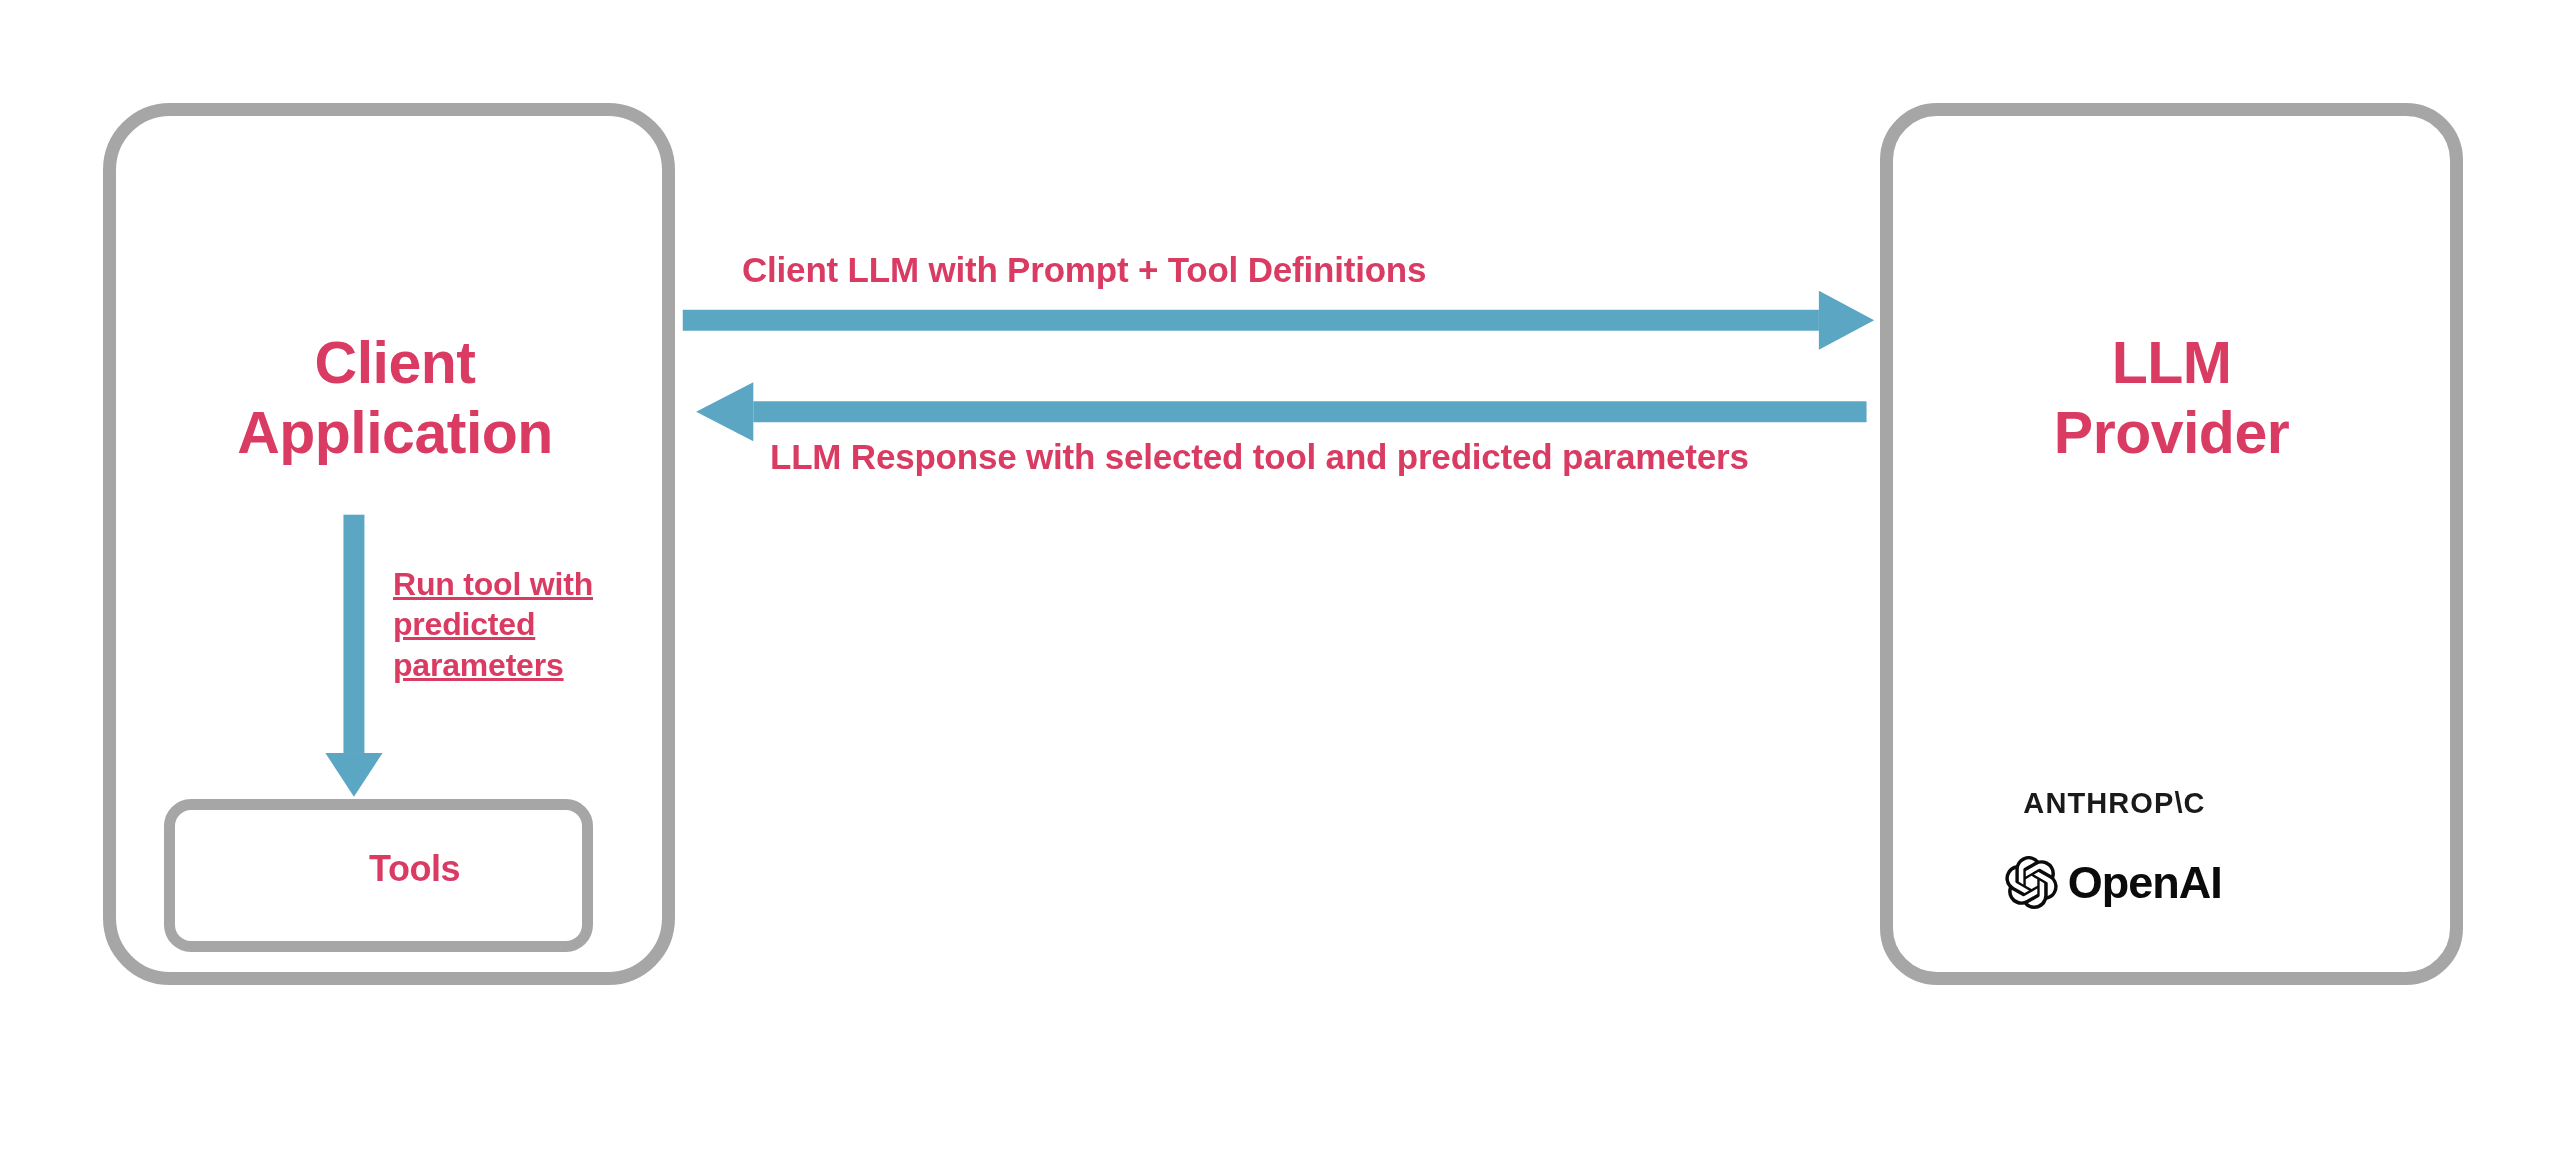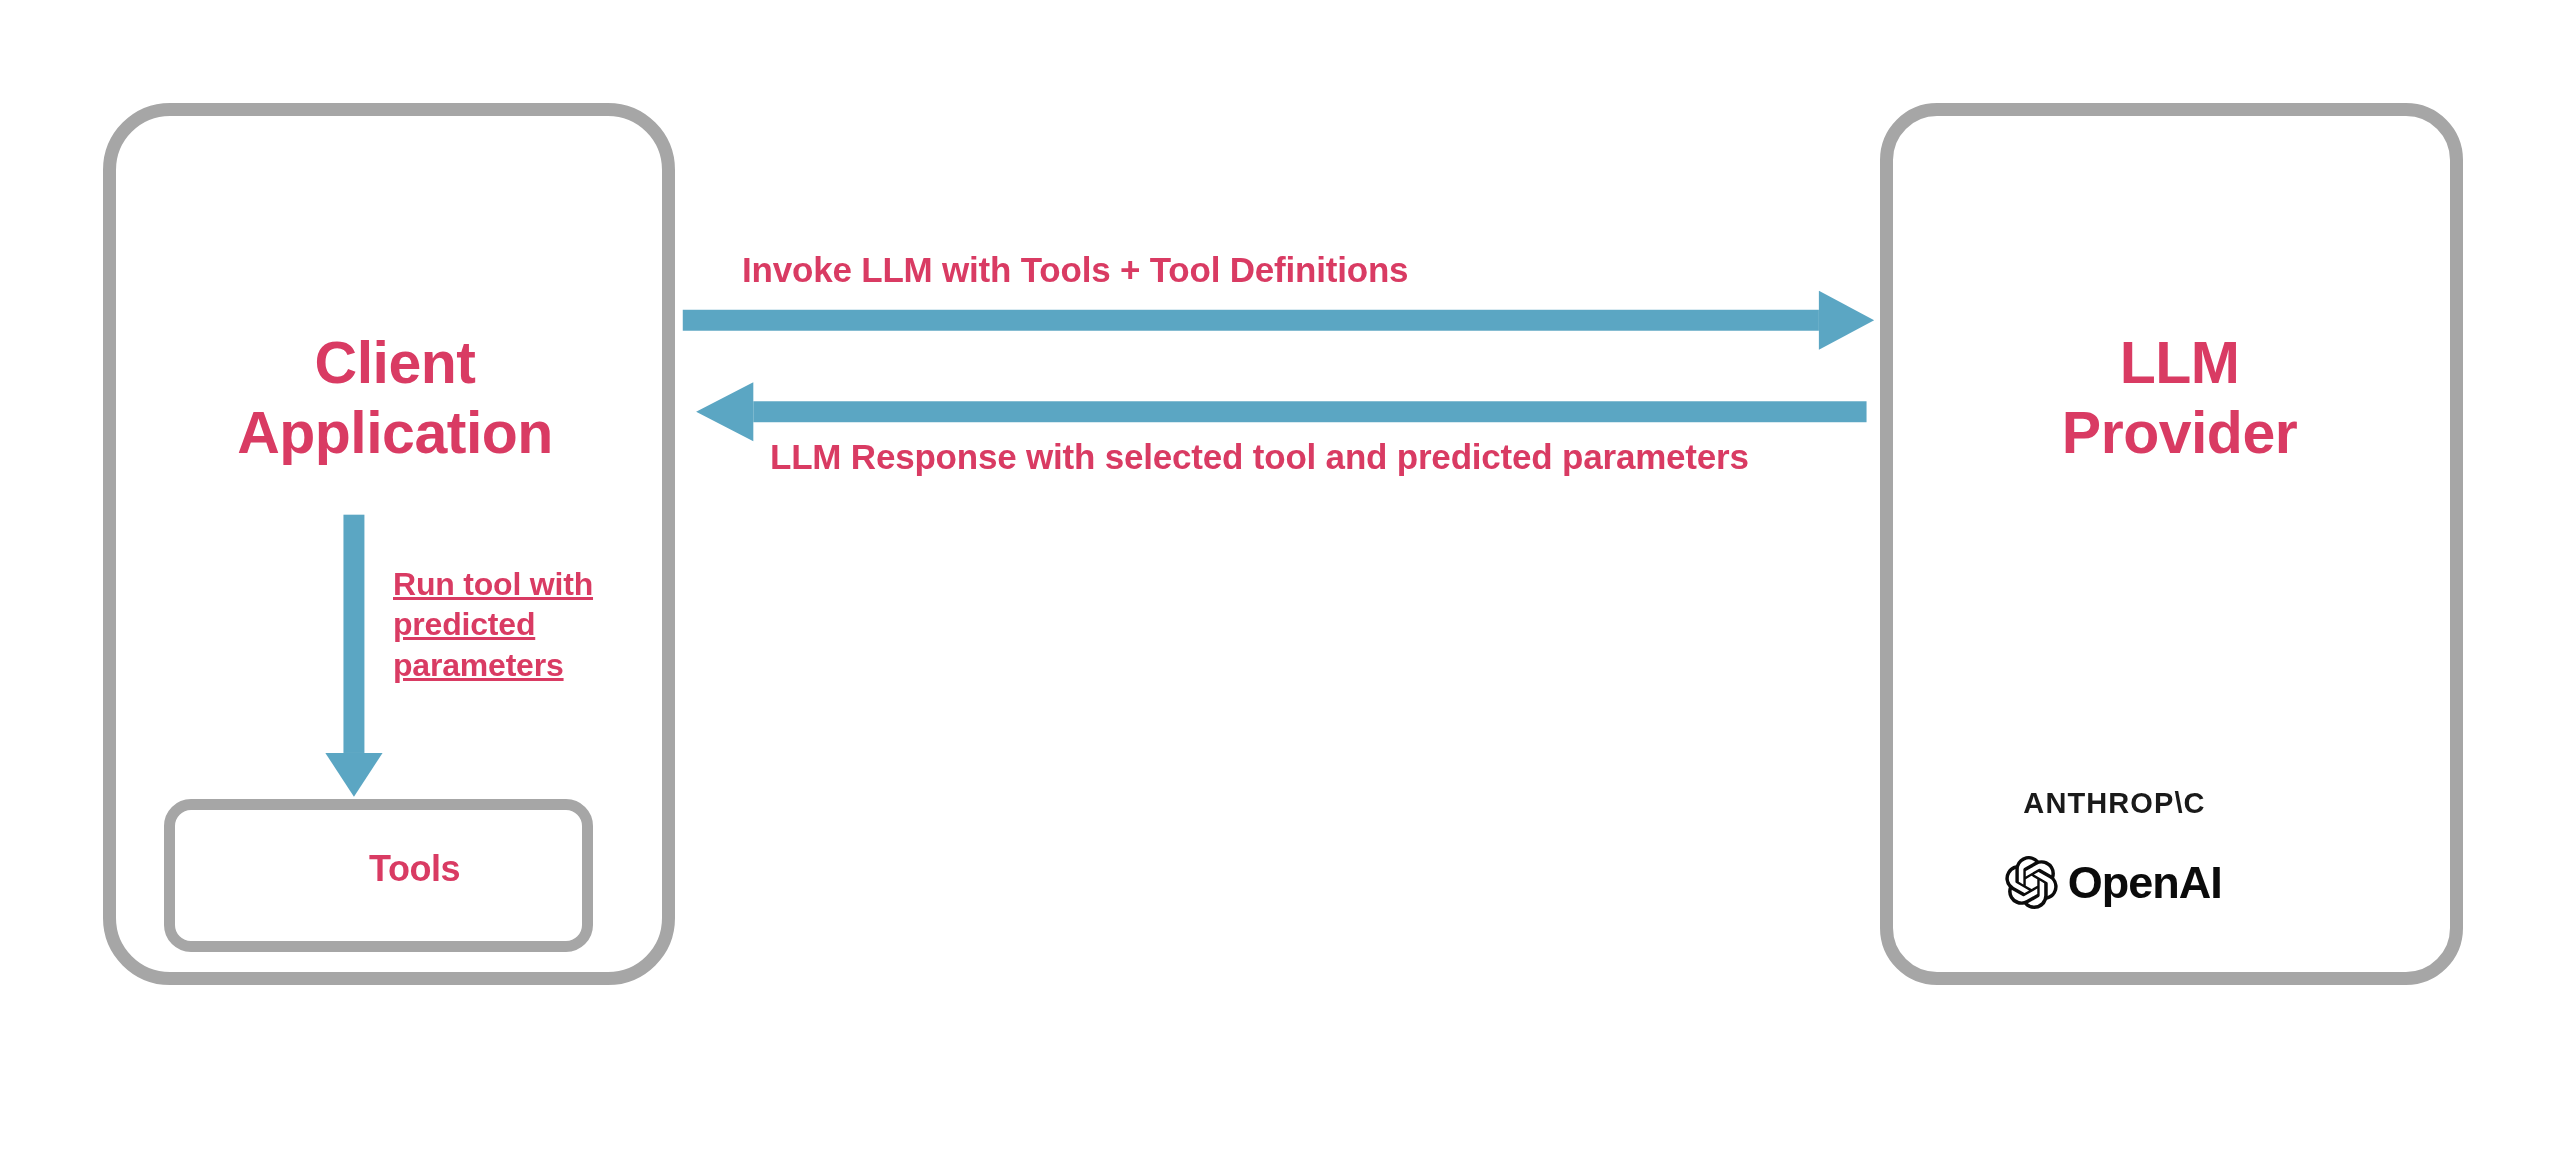--- a/index.html
+++ b/index.html
@@ -62,21 +62,20 @@
     left: 109px;
     top: 329px;
     width: 572px;
     font-size: 59px;
   }
   #llm-title {
     left: 1880px;
     top: 329px;
     width: 583px;
     font-size: 59px;
-    padding-left: 8px;
   }
   #tools-title {
     left: 164px;
     top: 848px;
     width: 501px;
     font-size: 36px;
     font-weight: 700;
   }
 
   
@@ -187,20 +186,20 @@
       <rect x="790" y="421" width="1168" height="22" fill="#5ba6c3"></rect>
       <polygon points="790,401 790,463 730,432" fill="#5ba6c3"></polygon>
     </g>
 
     <g>
       <rect x="360" y="540" width="22" height="250" fill="#5ba6c3"></rect>
       <polygon points="341,790 401,790 371,836" fill="#5ba6c3"></polygon>
     </g>
   </svg>
 
-  <div class="arrow-label" id="label-invoke">Invoke LLM with Tools + Tool Definitions</div>
+  <div class="arrow-label" id="label-invoke">Client LLM with Prompt + Tool Definitions</div>
 
   <div class="arrow-label" id="label-response">LLM Response with selected tool and predicted parameters</div>
 
   <div class="arrow-label" id="label-runtool">Run tool with predicted parameters</div>
 
 </div>
 
 
 </body></html>

